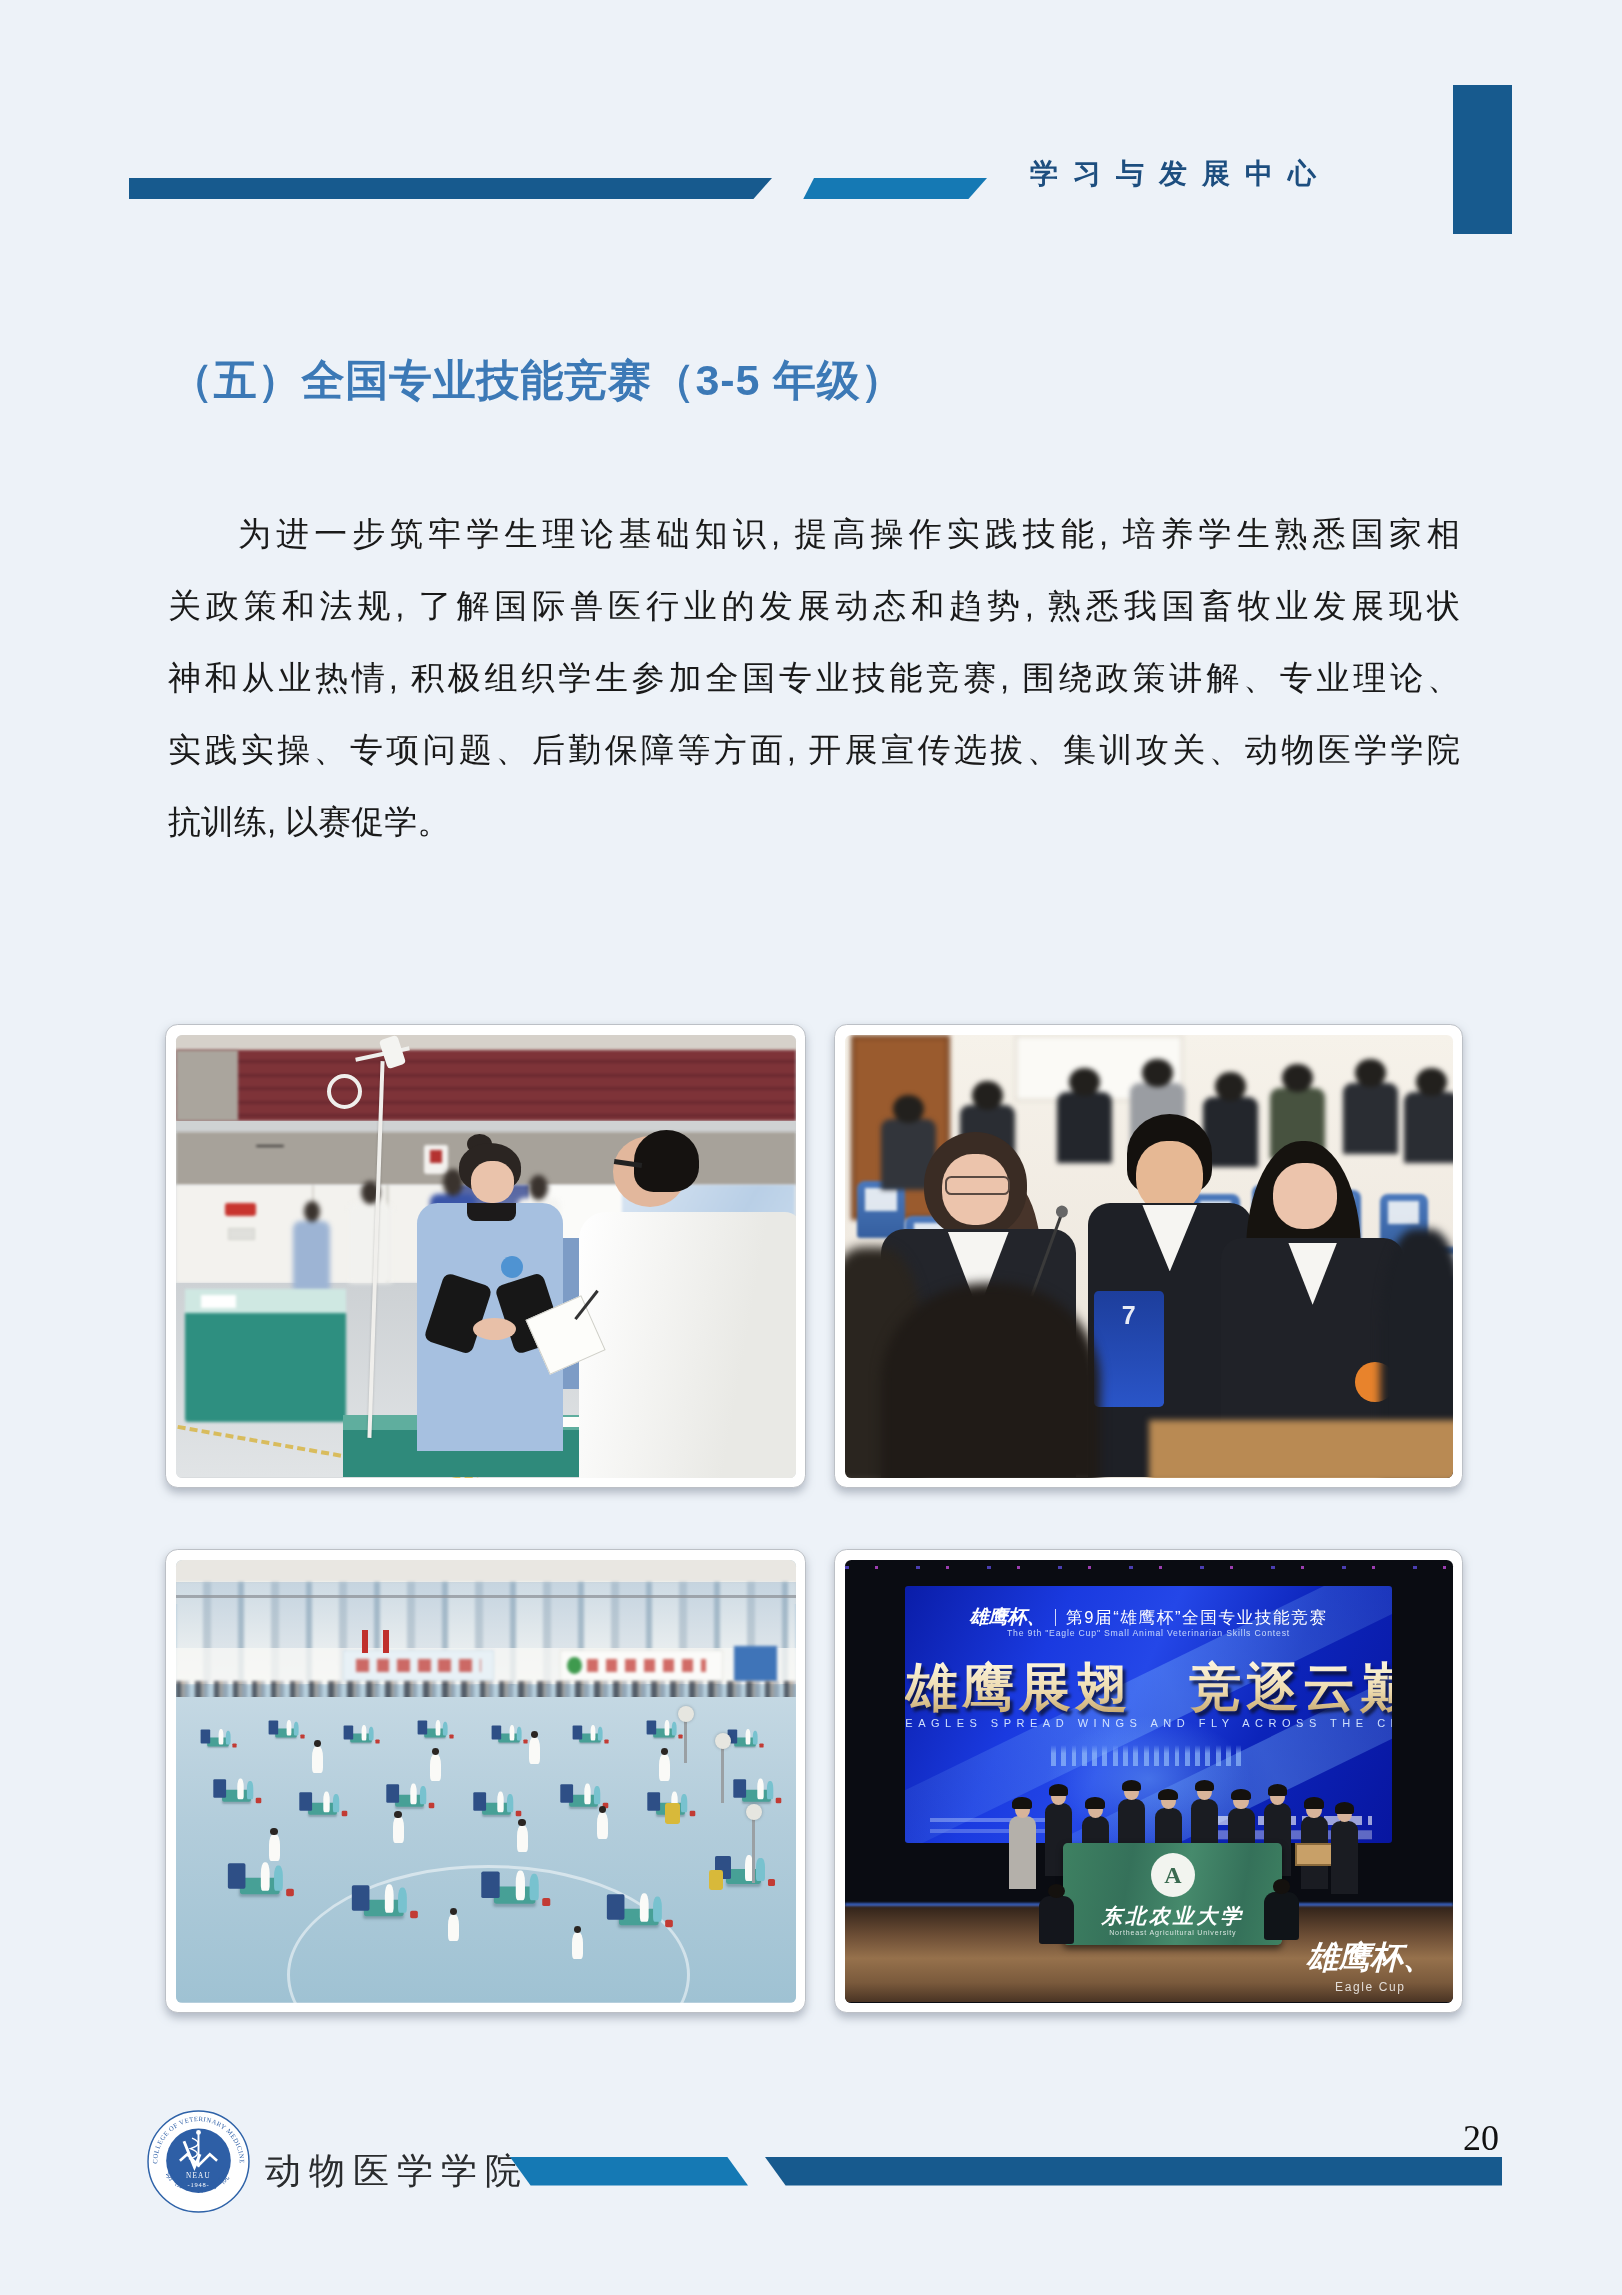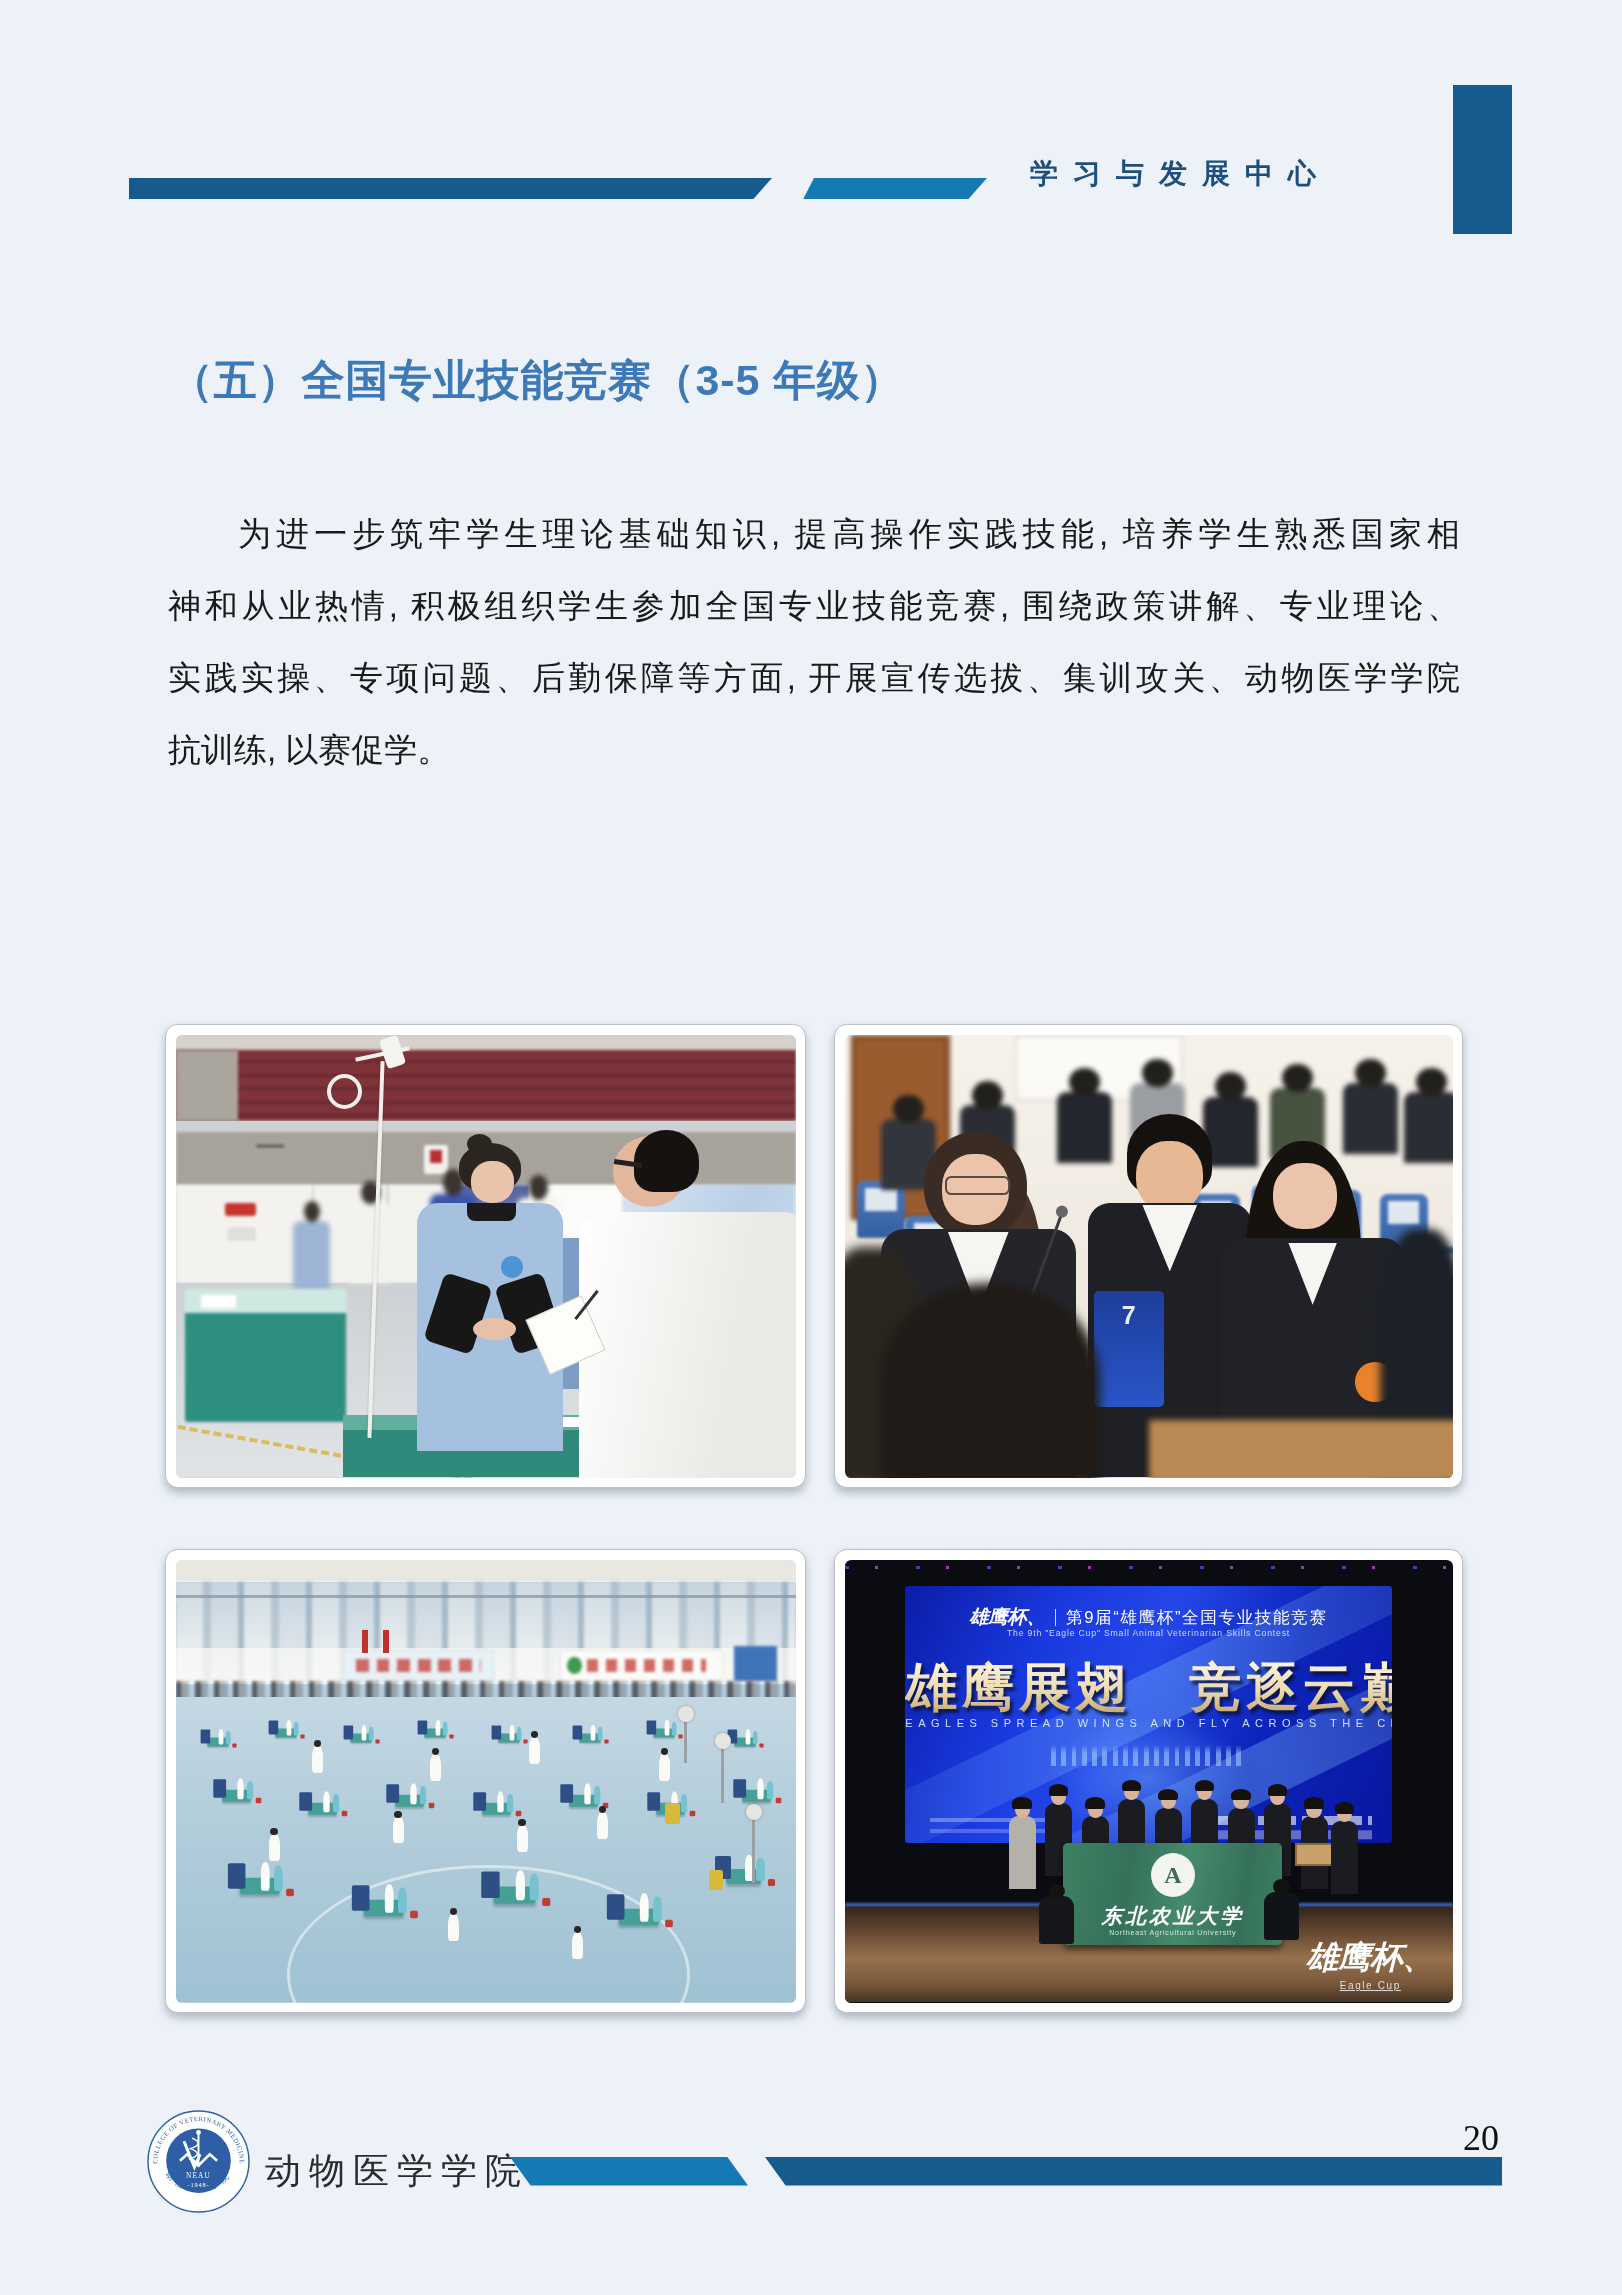--- a/index.html
+++ b/index.html
@@ -206,21 +206,21 @@
     box-shadow:0 3.2px 6.3px rgba(0,0,0,.5);}
   .p4-flag .emb{position:absolute;left:50%;top:10%;width:44px;height:44px;margin-left:-22px;border-radius:50%;background:#f2f4ef;
     color:#3a6a50;text-align:center;line-height:44px;font-size:24px;font-weight:bold;font-family:"Liberation Serif","DejaVu Serif",serif;}
   .p4-flag .fname{position:absolute;left:0;top:58%;width:100%;text-align:center;color:#fff;font-size:20.6px;font-weight:bold;
     font-style:italic;letter-spacing:3.2px;font-family:"Liberation Serif","DejaVu Serif",serif;white-space:nowrap;}
   .p4-flag .fnameen{position:absolute;left:0;top:84%;width:100%;text-align:center;color:rgba(255,255,255,.8);font-size:7.1px;letter-spacing:0.8px;}
   .p4-kneel{width:35px;height:48px;background:#14161c;border-radius:11px 11px 3.2px 3.2px;}
   .p4-kneel i{position:absolute;left:25%;top:-26%;width:50%;height:30%;border-radius:50%;background:#14110e;display:block;}
   .p4-wm{right:3%;top:85%;color:#fff;text-align:center;}
   .p4-wm .s1{font-size:32px;font-style:italic;font-weight:bold;font-family:"Liberation Serif","DejaVu Serif",serif;white-space:nowrap;}
-  .p4-wm .s2{font-size:10px;opacity:.8;letter-spacing:1.6px;text-decoration:underline;}
+  .p4-wm .s2{font-size:12px;opacity:.8;letter-spacing:1.6px;}
 
   
   .ftr-name{left:265px;top:2147px;font-size:36px;color:#2a2c2e;letter-spacing:8px;white-space:nowrap;}
   .ftr-bar-short{left:510px;top:2157px;width:238px;height:28.5px;background:#1579b4;
     clip-path:polygon(0 0,calc(100% - 20.6px) 0,100% 100%,20.6px 100%);}
   .ftr-bar-long{left:765px;top:2157px;width:737px;height:28.5px;background:#175a8e;
     clip-path:polygon(0 0,100% 0,100% 100%,20.6px 100%);}
   .page-num{left:1426px;top:2117px;width:73px;text-align:right;font-size:36px;color:#111;
     font-family:Liberation Serif, serif;}
 </style>
@@ -229,20 +229,21 @@
 
 <div class="abs hdr-bar-long"></div>
 <div class="abs hdr-bar-short"></div>
 <div class="abs hdr-title">学习与发展中心</div>
 <div class="abs hdr-vbar"></div>
 
 <div class="abs sec-heading">（五）全国专业技能竞赛（3-5 年级）</div>
 
 <div class="abs para">
   <div class="para-line indent">为进一步筑牢学生理论基础知识, 提高操作实践技能, 培养学生熟悉国家相</div>
+  <div class="para-line">关政策和法规, 了解国际兽医行业的发展动态和趋势, 熟悉我国畜牧业发展现状</div>
   <div class="para-line">神和从业热情, 积极组织学生参加全国专业技能竞赛, 围绕政策讲解、专业理论、</div>
   <div class="para-line">实践实操、专项问题、后勤保障等方面, 开展宣传选拔、集训攻关、动物医学学院</div>
   <div class="para-line last">抗训练, 以赛促学。</div>
 </div>
 
 <div class="photo" style="left:165px;top:1024px;width:639px;height:462px">
   <div class="scene p1">
     <div class="abs p1-topstrip"></div>
     <div class="abs p1-seats blur2"></div>
     <div class="abs p1-seatgap blur2"></div>

